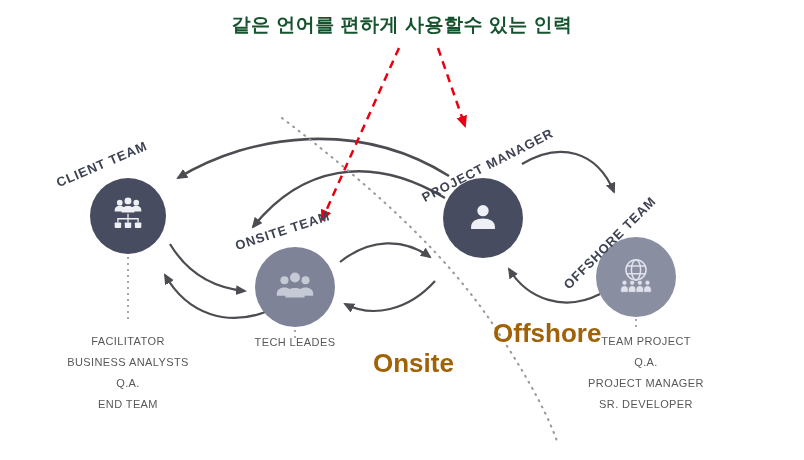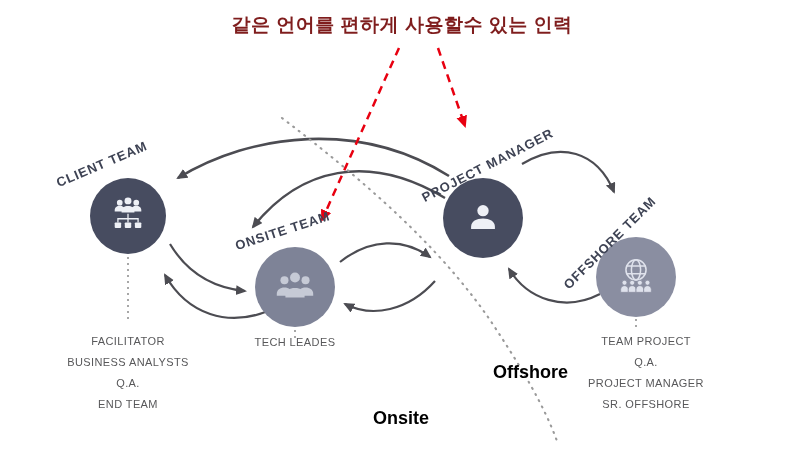--- a/index.html
+++ b/index.html
@@ -2,40 +2,40 @@
 <html><head>
 <meta charset="utf-8">
 <style>
   html,body{margin:0;padding:0;background:#ffffff;}
   .stage{
     position:relative;width:804px;height:460px;background:#ffffff;
     overflow:hidden;font-family:"Liberation Sans",sans-serif;
   }
   .title{
     position:absolute;top:12px;left:0;width:100%;text-align:center;
-    color:#7f1d1d;font-weight:bold;font-size:19px;letter-spacing:0.5px;z-index:5;
+    color:#14532d;font-weight:bold;font-size:19px;letter-spacing:0.5px;z-index:5;
   }
   .arrow-layer{position:absolute;left:0;top:0;z-index:1;}
   .node-circle{
     position:absolute;border-radius:50%;display:flex;align-items:center;
     justify-content:center;z-index:2;
   }
   .circle-dark{background:#474c60;}
   .circle-medium{background:#7e8397;}
   .circle-light{background:#8a8ea1;}
   .node-label{
     position:absolute;font-weight:bold;font-size:13px;letter-spacing:0.9px;
     color:#3e4354;white-space:nowrap;transform-origin:left bottom;z-index:3;
   }
   .roles{
     position:absolute;text-align:center;font-size:11px;letter-spacing:0.4px;
     color:#58585a;line-height:21px;z-index:3;margin-top:7px;
   }
   .region-label{
-    position:absolute;color:#000000;font-weight:bold;font-size:18px;z-index:4;margin-top:44px;
+    position:absolute;color:#a16207;font-weight:bold;font-size:26px;z-index:4;
   }
 </style>
 </head>
 <body>
 
 <div class="stage">
 
   <div class="title">같은 언어를 편하게 사용할수 있는 인력</div>
 
   <svg class="arrow-layer" width="804" height="460" viewBox="0 0 804 460">
@@ -143,19 +143,19 @@
         <circle cx="36" cy="30" r="2.6"></circle>
           <path d="M32 40v-3c0-2.5 1.8-4 4-4s4 1.5 4 4v3z"></path>
       </g>
     </svg>
   </div>
   <div class="node-label" style="left:571px;top:277px;transform:rotate(-45deg);">OFFSHORE TEAM</div>
   <div class="roles" style="left:566px;top:324px;width:160px;">
     <div>TEAM PROJECT</div>
     <div>Q.A.</div>
     <div>PROJECT MANAGER</div>
-    <div>SR. OFFSHORE</div>
+    <div>SR. DEVELOPER</div>
   </div>
 
-  <div class="region-label" style="left:373px;top:364px;">Onsite</div>
+  <div class="region-label" style="left:373px;top:348px;">Onsite</div>
   <div class="region-label" style="left:493px;top:318px;">Offshore</div>
 
 </div>
 
 </body></html>

